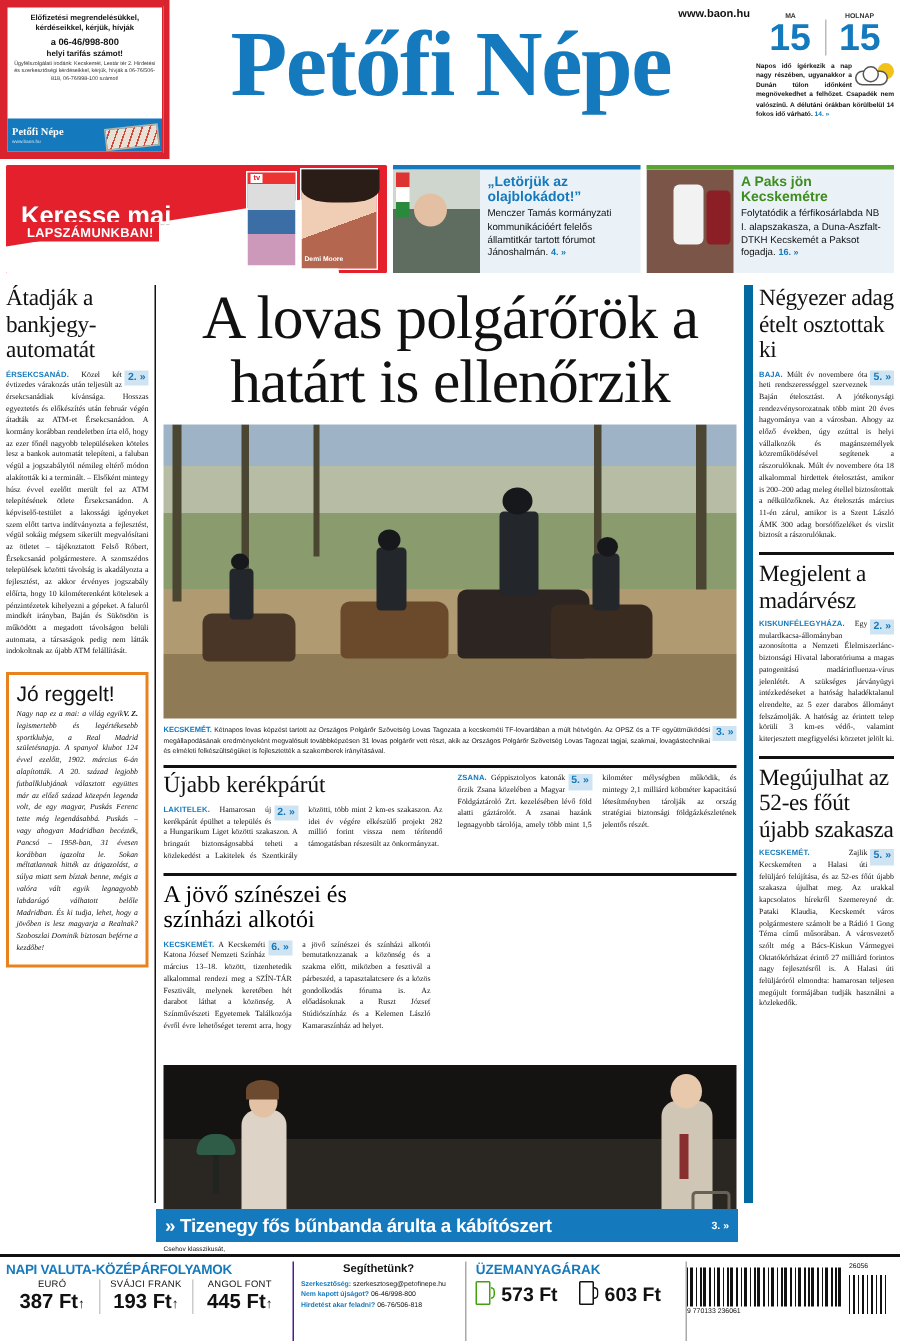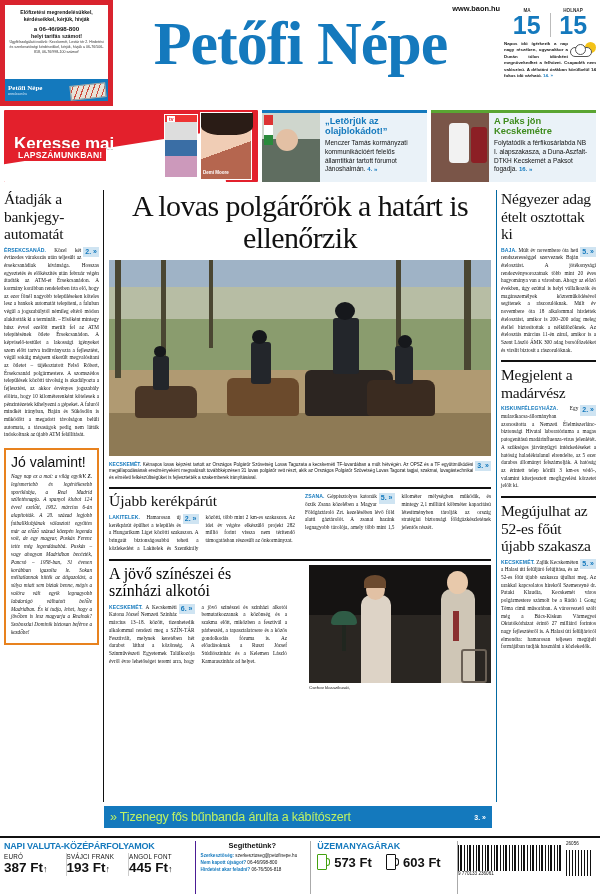--- a/index.html
+++ b/index.html
@@ -134,21 +134,21 @@
   .teaser-body {
     font-family:"Liberation Sans",sans-serif; font-size:6.5px; line-height:1.36; color:#111;
   }
   .pg { color:#1479bd; font-weight:bold; font-size:6px; }
 
   
   .content { position:absolute; left:0; top:190px; width:600px; height:612px; padding:0 4px; }
   .cols { display:flex; height:100%; }
   .col-left { width:100px; border-right:1px solid #111; padding-right:4px; }
   .col-mid { flex:1; padding:0 5px; }
-  .col-right { width:100px; border-left:1px solid #0369a1; padding-left:4px; }
+  .col-right { width:100px; border-left:6px solid #0369a1; padding-left:4px; }
 
   .hl {
     font-family:"Liberation Serif",serif; font-size:15.5px; line-height:1.13;
     color:#111; margin-bottom:4px; letter-spacing:-0.2px;
   }
   .body-txt {
     font-family:"Liberation Serif",serif; font-size:5.25px; line-height:1.47;
     text-align:justify; color:#111; hyphens:auto;
   }
   .dateline {
@@ -162,21 +162,21 @@
   }
 
   
   .jo-box { margin-top:9px; border:2.5px solid #e8821e; padding:5px 5px 6px; }
   .jo-title { font-family:"Liberation Sans",sans-serif; font-size:14px; color:#111; line-height:1; margin-bottom:4px; }
   .jo-body { font-family:"Liberation Serif",serif; font-style:italic; font-size:5.2px; line-height:1.5; text-align:justify; color:#111; }
   .jo-sign { font-family:"Liberation Serif",serif; font-weight:bold; font-style:italic; font-size:5.2px; float:right; }
 
   
   .main-hl {
-    font-family:"Liberation Serif",serif; font-size:30px; line-height:1.06;
+    font-family:"Liberation Serif",serif; font-size:41px; line-height:1.06;
     color:#111; letter-spacing:-0.6px; margin-bottom:6px; text-align:center;
   }
   .main-photo {
     width:100%; height:196px; position:relative; overflow:hidden;
     background:linear-gradient(180deg,#9fb3c6 0 14%,#b7bda4 14% 30%,#8a9c6e 30% 56%,#b09a72 56% 78%,#8e7a55 78% 100%);
   }
   .mp-tree { position:absolute; background:#4a4632; }
   .mp-horse { position:absolute; border-radius:6px 8px 4px 4px; }
   .mp-rider { position:absolute; background:#23262b; border-radius:3px; }
   .mp-helmet { position:absolute; background:#16181c; border-radius:50%; }
@@ -193,21 +193,21 @@
   .two-up > div { flex:1; }
   .sub-hl { font-family:"Liberation Serif",serif; font-size:15.5px; line-height:1.08; margin-bottom:4px; color:#111; }
   .cols2 { column-count:2; column-gap:7px; }
 
   
   .kicker {
     font-family:"Liberation Sans",sans-serif; font-weight:bold; font-size:7.4px;
     color:#111; margin-bottom:2px; letter-spacing:-0.1px;
   }
   .kicker .hi { color:#1479bd; }
-  .theatre-row { display:flex; gap:22px; }
+  .theatre-row { display:flex; gap:22px;flex-direction:column; }
   .theatre-left { width:178px; }
   .th-hl { font-family:"Liberation Serif",serif; font-size:16px; line-height:1.1; margin-bottom:4px; }
   .theatre-photo {
     flex:1; height:118px; position:relative; overflow:hidden;
     background:linear-gradient(180deg,#151312 0 42%,#2a2622 42% 100%);
   }
   .th-lamp { position:absolute; left:22px; top:46px; width:26px; height:14px; background:#2f5c46; border-radius:14px 14px 3px 3px; }
   .th-lamp:after { content:""; position:absolute; left:11px; top:14px; width:4px; height:26px; background:#20261f; }
   .th-actorA { position:absolute; left:52px; top:30px; width:30px; height:88px; background:#ddd3c6; border-radius:10px 10px 0 0; }
   .th-actorA:before { content:""; position:absolute; left:5px; top:-16px; width:19px; height:21px; background:#e2c1a4; border-radius:50%; }
@@ -218,37 +218,37 @@
   .th-chair { position:absolute; right:4px; bottom:0; width:26px; height:34px; border:2px solid #6a6055; border-radius:3px; }
   .th-caption { font-family:"Liberation Sans",sans-serif; font-size:4.4px; color:#111; margin-top:2px; }
 
   
   .banner {
     position:absolute; left:104px; top:806px; width:388px; height:22px;
     background:#1479bd; display:flex; align-items:center; justify-content:space-between;
     padding:0 6px;
   }
   .banner-txt {
-    color:#bef264; font-family:"Liberation Sans",sans-serif; font-weight:normal; font-size:12.5px;
+    color:#ffffff; font-family:"Liberation Sans",sans-serif; font-weight:bold; font-size:12.5px;
     letter-spacing:-0.2px;
   }
   .banner-pg { color:#fff; font-family:"Liberation Sans",sans-serif; font-weight:bold; font-size:7px; }
 
   
   .bottom {
     position:absolute; left:0; top:836px; width:600px; height:58px;
     border-top:2px solid #111; display:flex; padding:3px 4px 0;
   }
   .fx { width:196px; border-right:1px solid #4c1d95; padding-right:4px; }
   .fx-title {
     font-family:"Liberation Sans",sans-serif; font-weight:bold; font-size:9px; color:#1479bd;
     letter-spacing:-0.2px; margin-bottom:2px;
   }
   .fx-row { display:flex; }
-  .fx-cell { flex:1; border-left:1px solid #ccc; }
+  .fx-cell { flex:1; text-align:center; border-left:1px solid #ccc; }
   .fx-cell:first-child { border-left:none; }
   .fx-name { font-family:"Liberation Sans",sans-serif; font-size:6.3px; color:#111; letter-spacing:0.2px; }
   .fx-val { font-family:"Liberation Sans",sans-serif; font-weight:bold; font-size:13.5px; color:#111; line-height:1.15; }
   .fx-arrow { color:#111; font-size:9px; }
 
   .help { width:118px; padding:0 5px; border-right:1px solid #aaa; }
   .help-title { font-family:"Liberation Sans",sans-serif; font-weight:bold; font-size:7.5px; color:#111; margin-bottom:2px;margin-left:28px;}
   .help-line { font-family:"Liberation Sans",sans-serif; font-size:4.6px; line-height:1.55; color:#111; }
   .help-line b { color:#1479bd; }
 
@@ -365,21 +365,21 @@
 
       <div class="col-left">
         <div class="hl">Átadják a bankjegy-automatát</div>
         <div class="body-txt">
           <span class="pagemark">2. »</span>
           <span class="dateline">ÉRSEKCSANÁD.</span>
           <span>Közel két évtizedes várakozás után teljesült az érsekcsanádiak kívánsága. Hosszas egyeztetés és előkészítés után február végén átadták az ATM-et Érsekcsanádon. A kormány korábban rendeletben írta elő, hogy az ezer főnél nagyobb településeken köteles lesz a bankok automatát telepíteni, a faluban végül a jogszabálytól némileg eltérő módon alakították ki a terminált. – Elsőként mintegy húsz évvel ezelőtt merült fel az ATM telepítésének ötlete Érsekcsanádon. A képviselő-testület a lakossági igényeket szem előtt tartva indítványozta a fejlesztést, végül sokáig mégsem sikerült megvalósítani az ötletet – tájékoztatott Felső Róbert, Érsekcsanád polgármestere. A szomszédos települések közötti távolság is akadályozta a fejlesztést, az akkor érvényes jogszabály előírta, hogy 10 kilométerenként kötelesek a pénzintézetek kihelyezni a gépeket. A faluról mindkét irányban, Baján és Sükösdön is működött a megadott távolságon belüli automata, a társaságok pedig nem látták indokoltnak az újabb ATM felállítását.</span>
         </div>
 
         <div class="jo-box">
-          <div class="jo-title">Jó valamint!</div>
+          <div class="jo-title">Jó reggelt!</div>
           <div class="jo-body">
             <span class="jo-sign">V. Z.</span>
             <span>Nagy nap ez a mai: a világ egyik legismertebb és legértékesebb sportklubja, a Real Madrid születésnapja. A spanyol klubot 124 évvel ezelőtt, 1902. március 6-án alapították. A 20. század legjobb futballklubjának választott együttes már az előző század közepén legenda volt, de egy magyar, Puskás Ferenc tette még legendásabbá. Puskás – vagy ahogyan Madridban becézték, Pancsó – 1958-ban, 31 évesen korábban igazolta le. Sokan méltatlannak hitték az átigazolást, a súlya miatt sem bíztak benne, mégis a valóra vált egyik legnagyobb labdarúgó válhatott belőle Madridban. És ki tudja, lehet, hogy a jövőben is lesz magyarja a Realnak? Szoboszlai Dominik biztosan beférne a kezdőbe!</span>
           </div>
         </div>
       </div>
 
       <div class="col-mid">
         <div class="main-hl">A lovas polgárőrök a határt is ellenőrzik</div>
 

